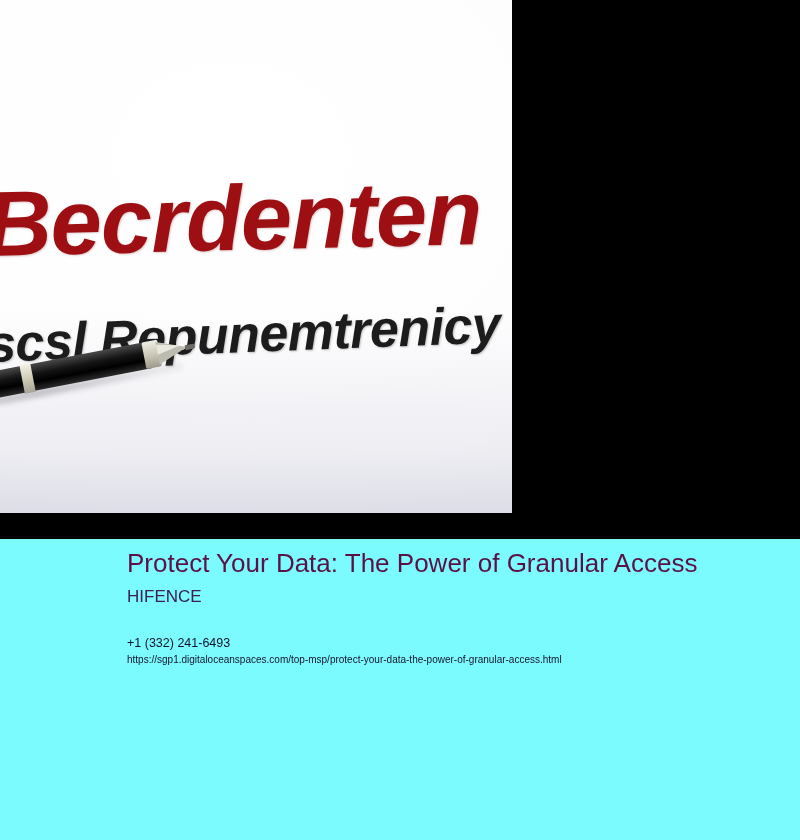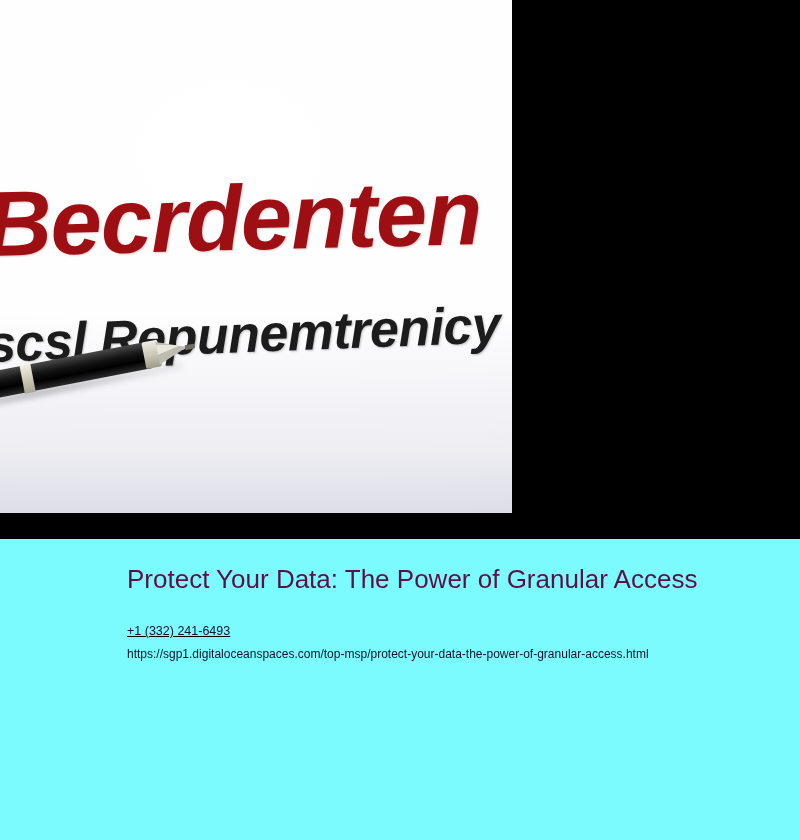--- a/index.html
+++ b/index.html
@@ -148,21 +148,21 @@
     left: 0;
     top: 539px;
     width: 800px;
     height: 301px;
     background: #7CFBFF;
   }
 
   #text-block {
     position: absolute;
     left: 127px;
-    top: 26px;
+    top: 10px;
     width: 620px;
   }
 
   #page-title {
     margin: 0;
     font-size: 26px;
     font-weight: normal;
     line-height: 1.15;
     color: #5B1145;
     letter-spacing: 0px;
@@ -173,32 +173,30 @@
     font-size: 17px;
     font-weight: normal;
     line-height: 1.2;
     color: #3B2050;
   }
 
   #contact-list {
     margin: 26px 0 0 0;
     padding: 0;
     list-style: none;
-    text-decoration: underline;
   }
   #contact-list li {
     font-size: 12.5px;
     line-height: 20px;
     color: #15132b;
   }
 
   #source-url {
     display: block;
-    margin-top: 6px;
-    font-size: 12px;
+    font-size: 10px;
     line-height: 14px;
     color: #15132b;
     text-decoration: none;
     word-break: break-all;
   }
 </style>
 </head>
 <body>
 
 <div id="media-band">
@@ -222,20 +220,21 @@
     </div>
 
   </div>
 </div>
 
 <div id="content-panel">
   <div id="text-block">
 
     <h1 id="page-title">Protect Your Data: The Power of Granular Access</h1>
 
+    <h2 id="brand-name">HIFENCE</h2>
 
     <ul id="contact-list">
       <li>+1 (332) 241-6493</li>
     </ul>
 
     <a id="source-url" href="#">https://sgp1.digitaloceanspaces.com/top-msp/protect-your-data-the-power-of-granular-access.html</a>
 
   </div>
 </div>
 

